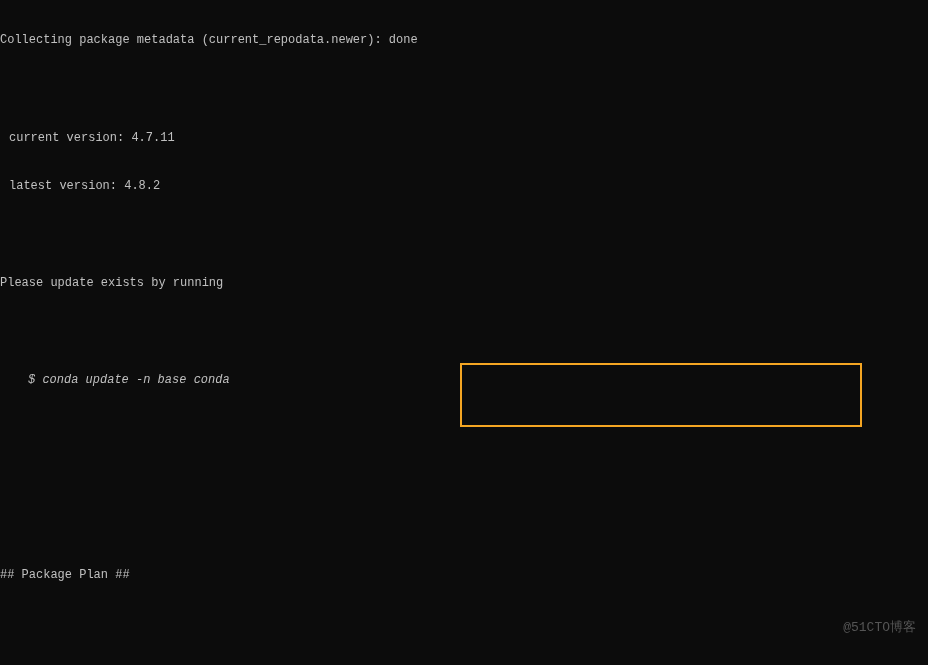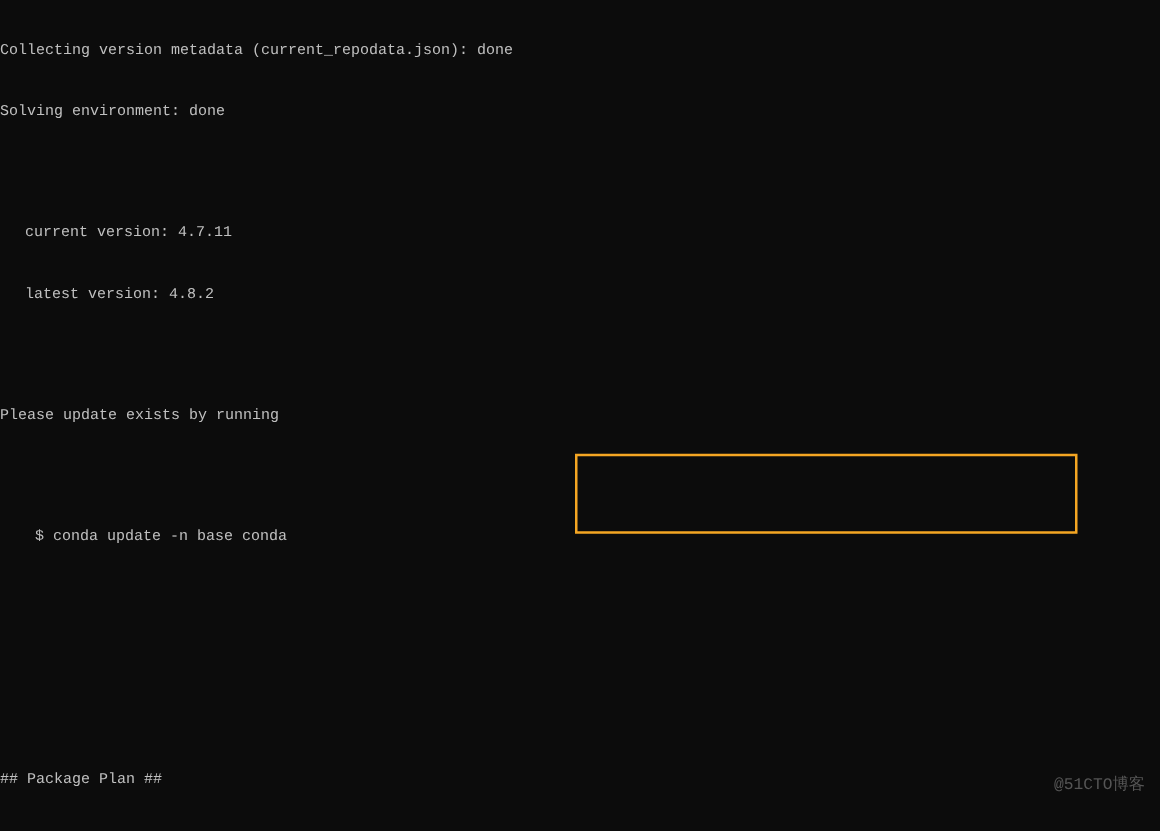--- a/index.html
+++ b/index.html
@@ -18,22 +18,22 @@
       height: 665px;
       overflow: hidden;
       position: relative;
     }
     .terminal {
       white-space: pre;
     }
     .line {
       display: block;
     }
-    .indent1 { padding-left: 20px; }
-    .indent-dollar { padding-left: 28px; }
+    .indent1 { padding-left: 9px; }
+    .indent-dollar { padding-left: 28px; font-style: italic; }
     .url-highlight-box {
       position: absolute;
       border: 2px solid #f5a623;
       background: transparent;
       top: 363px;
       left: 460px;
       width: 402px;
       height: 64px;
       pointer-events: none;
     }
@@ -43,22 +43,21 @@
       bottom: 28px;
       color: #555;
       font-size: 13px;
       text-align: right;
     }
   </style>
 </head>
 <body>
 
 <div class="terminal">
-  <span class="line">Collecting version metadata (current_repodata.json): done</span>
-  <span class="line">Solving environment: done</span>
+  <span class="line">Collecting package metadata (current_repodata.newer): done</span>
   <span class="line">&nbsp;</span>
   <span class="line indent1">current version: 4.7.11</span>
   <span class="line indent1">latest version: 4.8.2</span>
   <span class="line">&nbsp;</span>
   <span class="line">Please update exists by running</span>
   <span class="line">&nbsp;</span>
   <span class="line indent-dollar">$ conda update -n base conda</span>
   <span class="line">&nbsp;</span>
   <span class="line">&nbsp;</span>
   <span class="line">&nbsp;</span>

